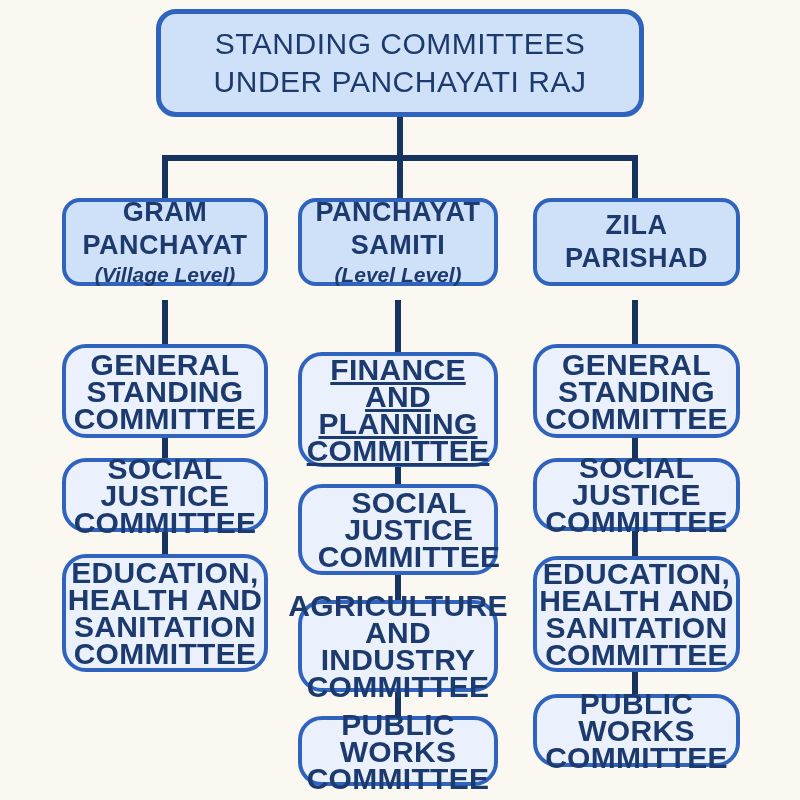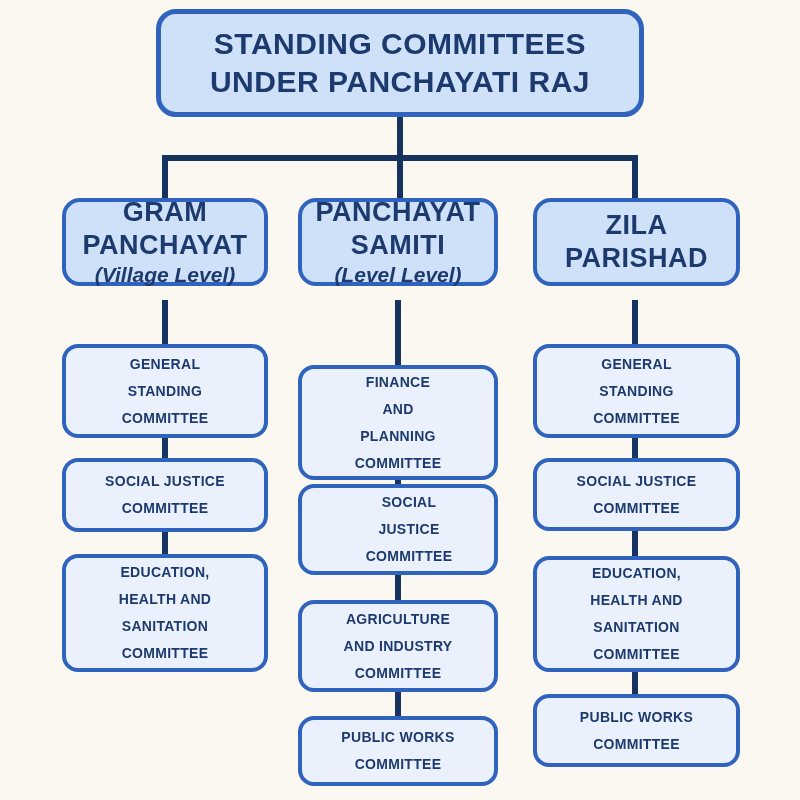--- a/index.html
+++ b/index.html
@@ -22,31 +22,31 @@
   .box{
     position:absolute;z-index:2;box-sizing:border-box;
     display:flex;flex-direction:column;align-items:center;justify-content:center;
     text-align:center;color:var(--text);
     border:4.5px solid var(--box-border);
     white-space:pre-line;
   }
   .title-box{
     left:156px;top:9px;width:488px;height:108px;
     background:var(--header-fill);border-width:5px;border-radius:20px;
-    font-size:30px;font-weight:bold;line-height:38px;letter-spacing:.5px;
+    font-size:30px;font-weight:normal;line-height:38px;letter-spacing:.5px;
   }
   .header-box{
     top:198px;height:88px;
     background:var(--header-fill);border-radius:18px;
   }
   .header-name{font-size:27px;font-weight:bold;line-height:33px;letter-spacing:.5px;white-space:pre-line;}
   .header-level{font-size:21px;font-weight:600;line-height:26px;margin-top:0;white-space:pre-line;font-style:italic;}
   .committee-box{
-    background:var(--committee-fill);border-radius:16px;
-    font-size:14px;font-weight:bold;line-height:27px;letter-spacing:.3px;
+    background:var(--committee-fill);border-radius:24px;
+    font-size:30px;font-weight:bold;line-height:27px;letter-spacing:.3px;
   }
   .col1{left:62px;width:206px;}
   .col2{left:298px;width:200px;}
   .col3{left:533px;width:207px;}
 </style>
 </head>
 <body>
 
 <div class="canvas">
 
@@ -77,21 +77,21 @@
   <div class="box committee-box col1" style="top:554px;height:118px;">EDUCATION,
 HEALTH AND
 SANITATION
 COMMITTEE</div>
 
   <div class="box header-box col2">
     <div class="header-name">PANCHAYAT
 SAMITI</div>
     <div class="header-level">(Level Level)</div>
   </div>
-  <div class="box committee-box col2" style="top:365px;height:115px;">FINANCE
+  <div class="box committee-box col2" style="top:352px;height:115px;text-decoration:underline;">FINANCE
 AND
 PLANNING
 COMMITTEE</div>
   <div class="box committee-box col2" style="top:484px;height:91px;padding-left:22px;">SOCIAL
 JUSTICE
 COMMITTEE</div>
   <div class="box committee-box col2" style="top:600px;height:92px;">AGRICULTURE
 AND INDUSTRY
 COMMITTEE</div>
   <div class="box committee-box col2" style="top:716px;height:70px;">PUBLIC WORKS

